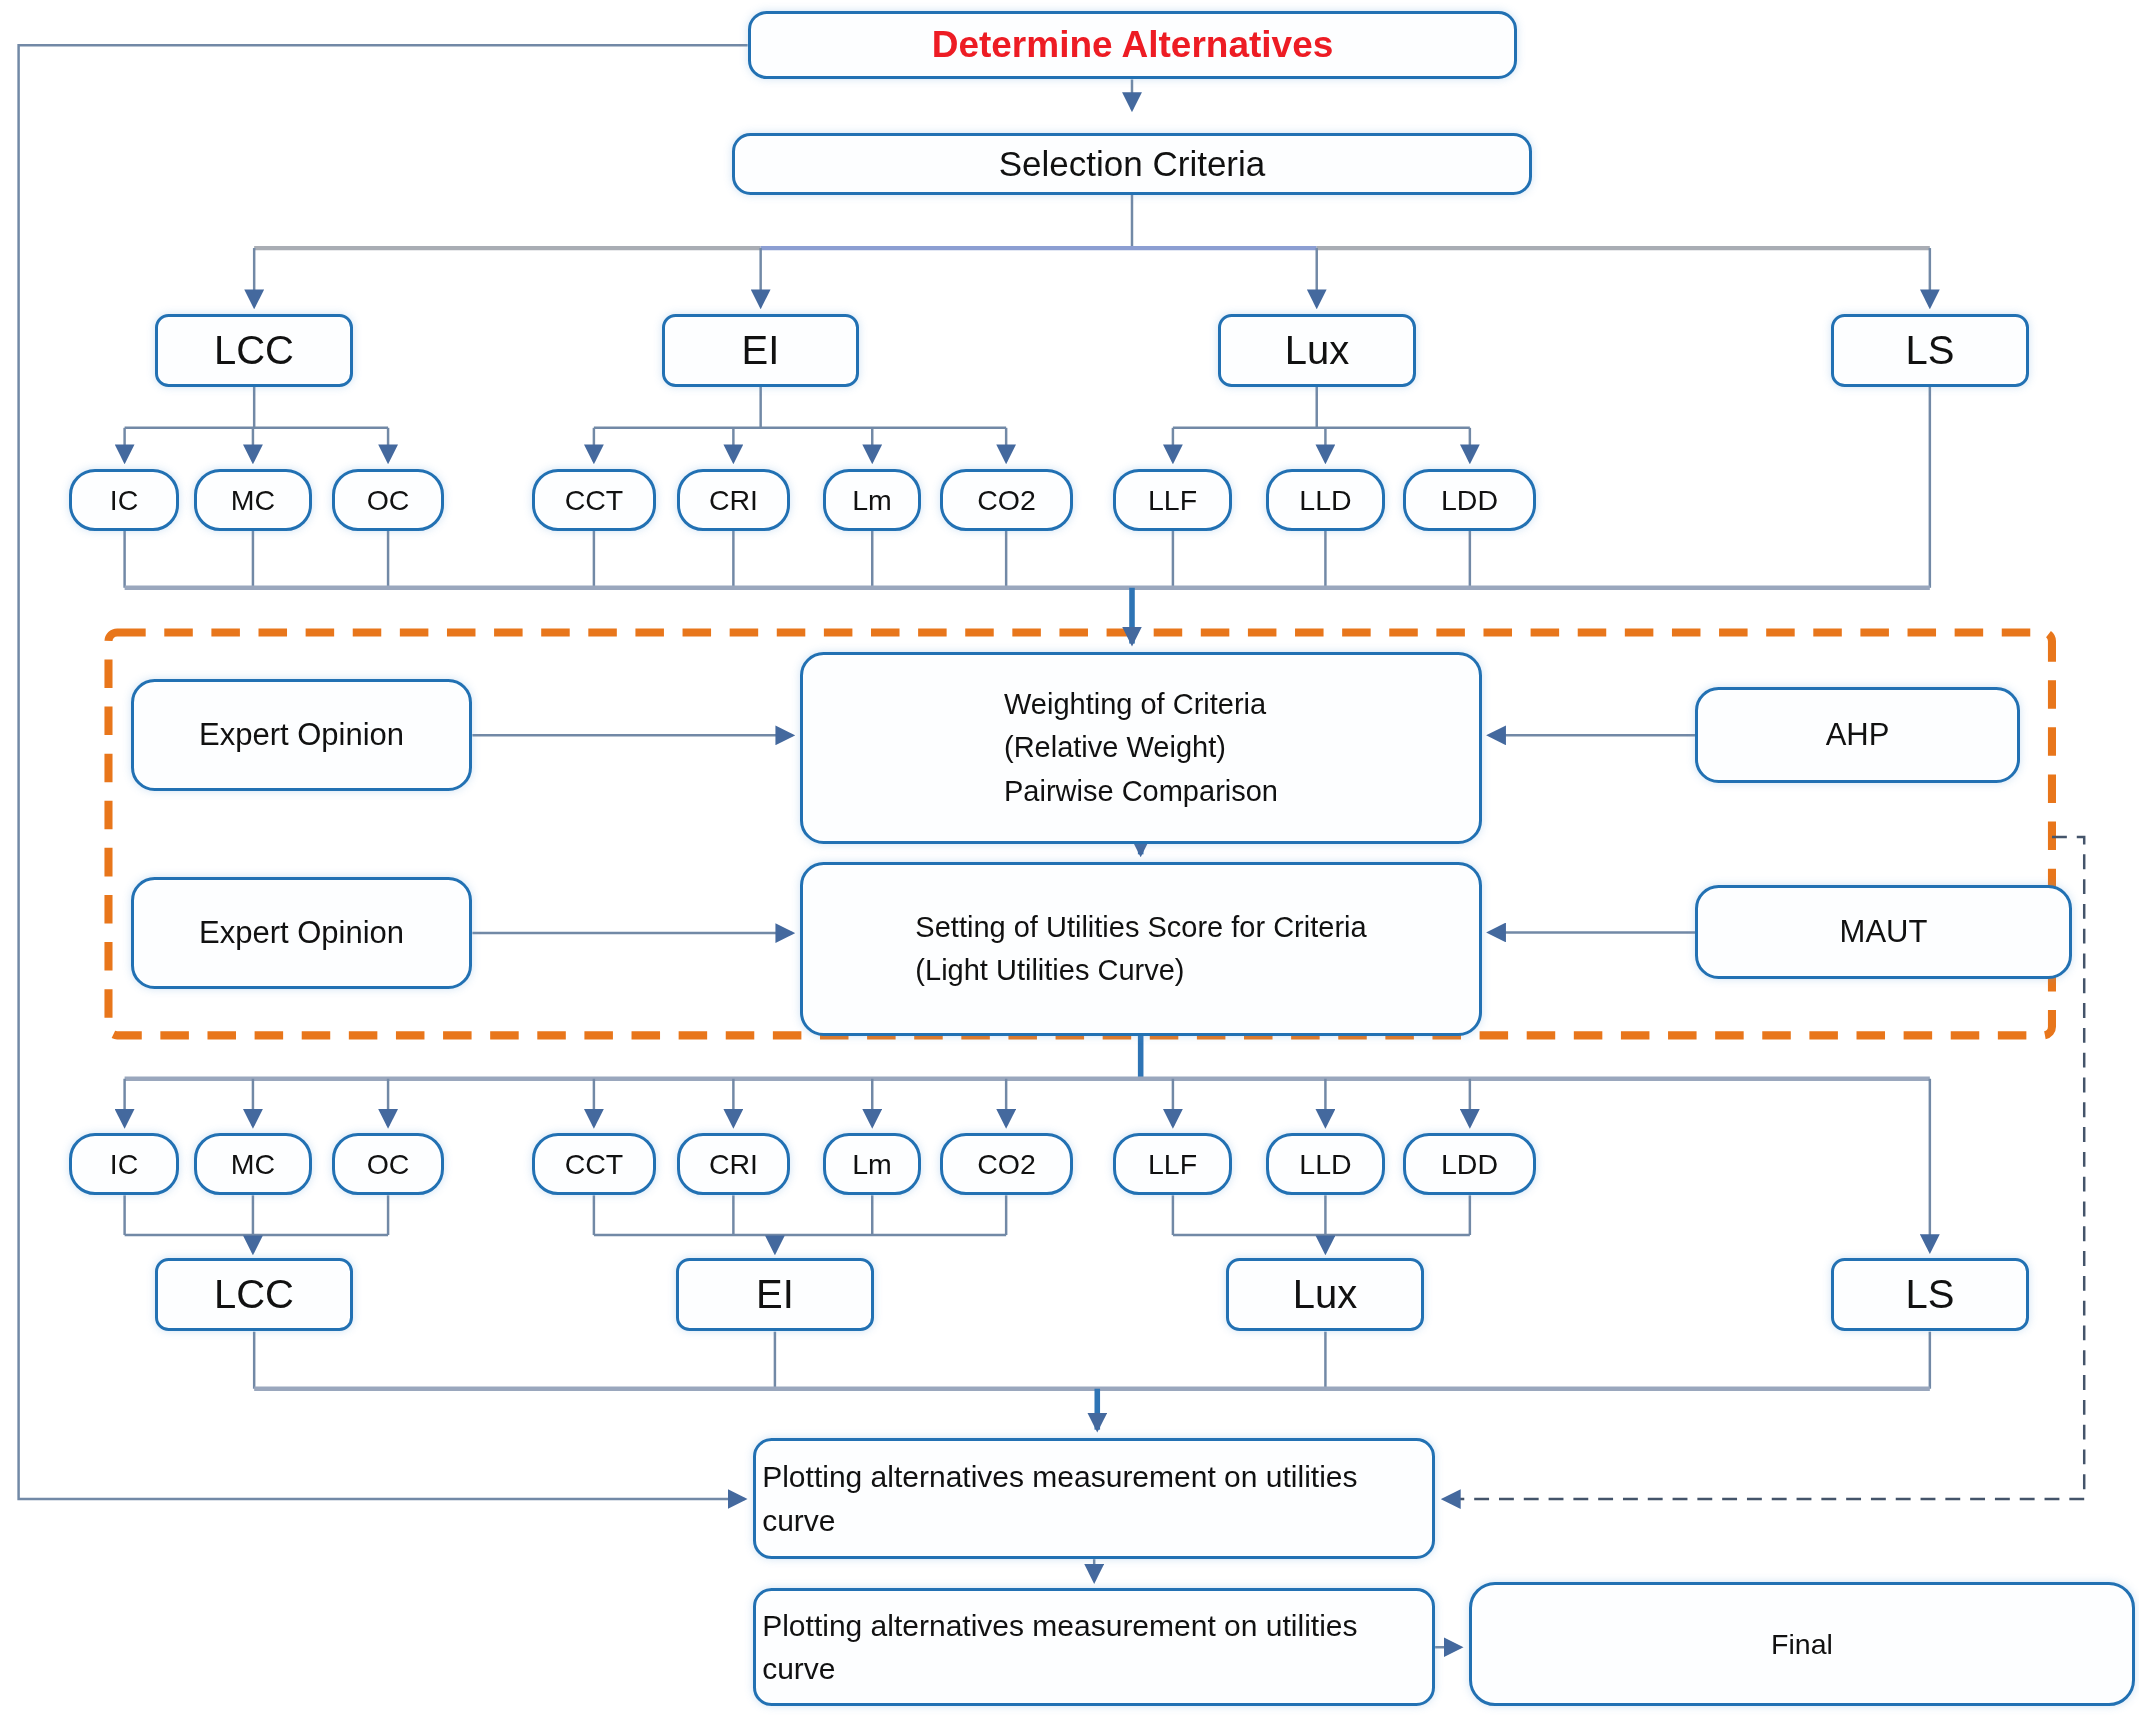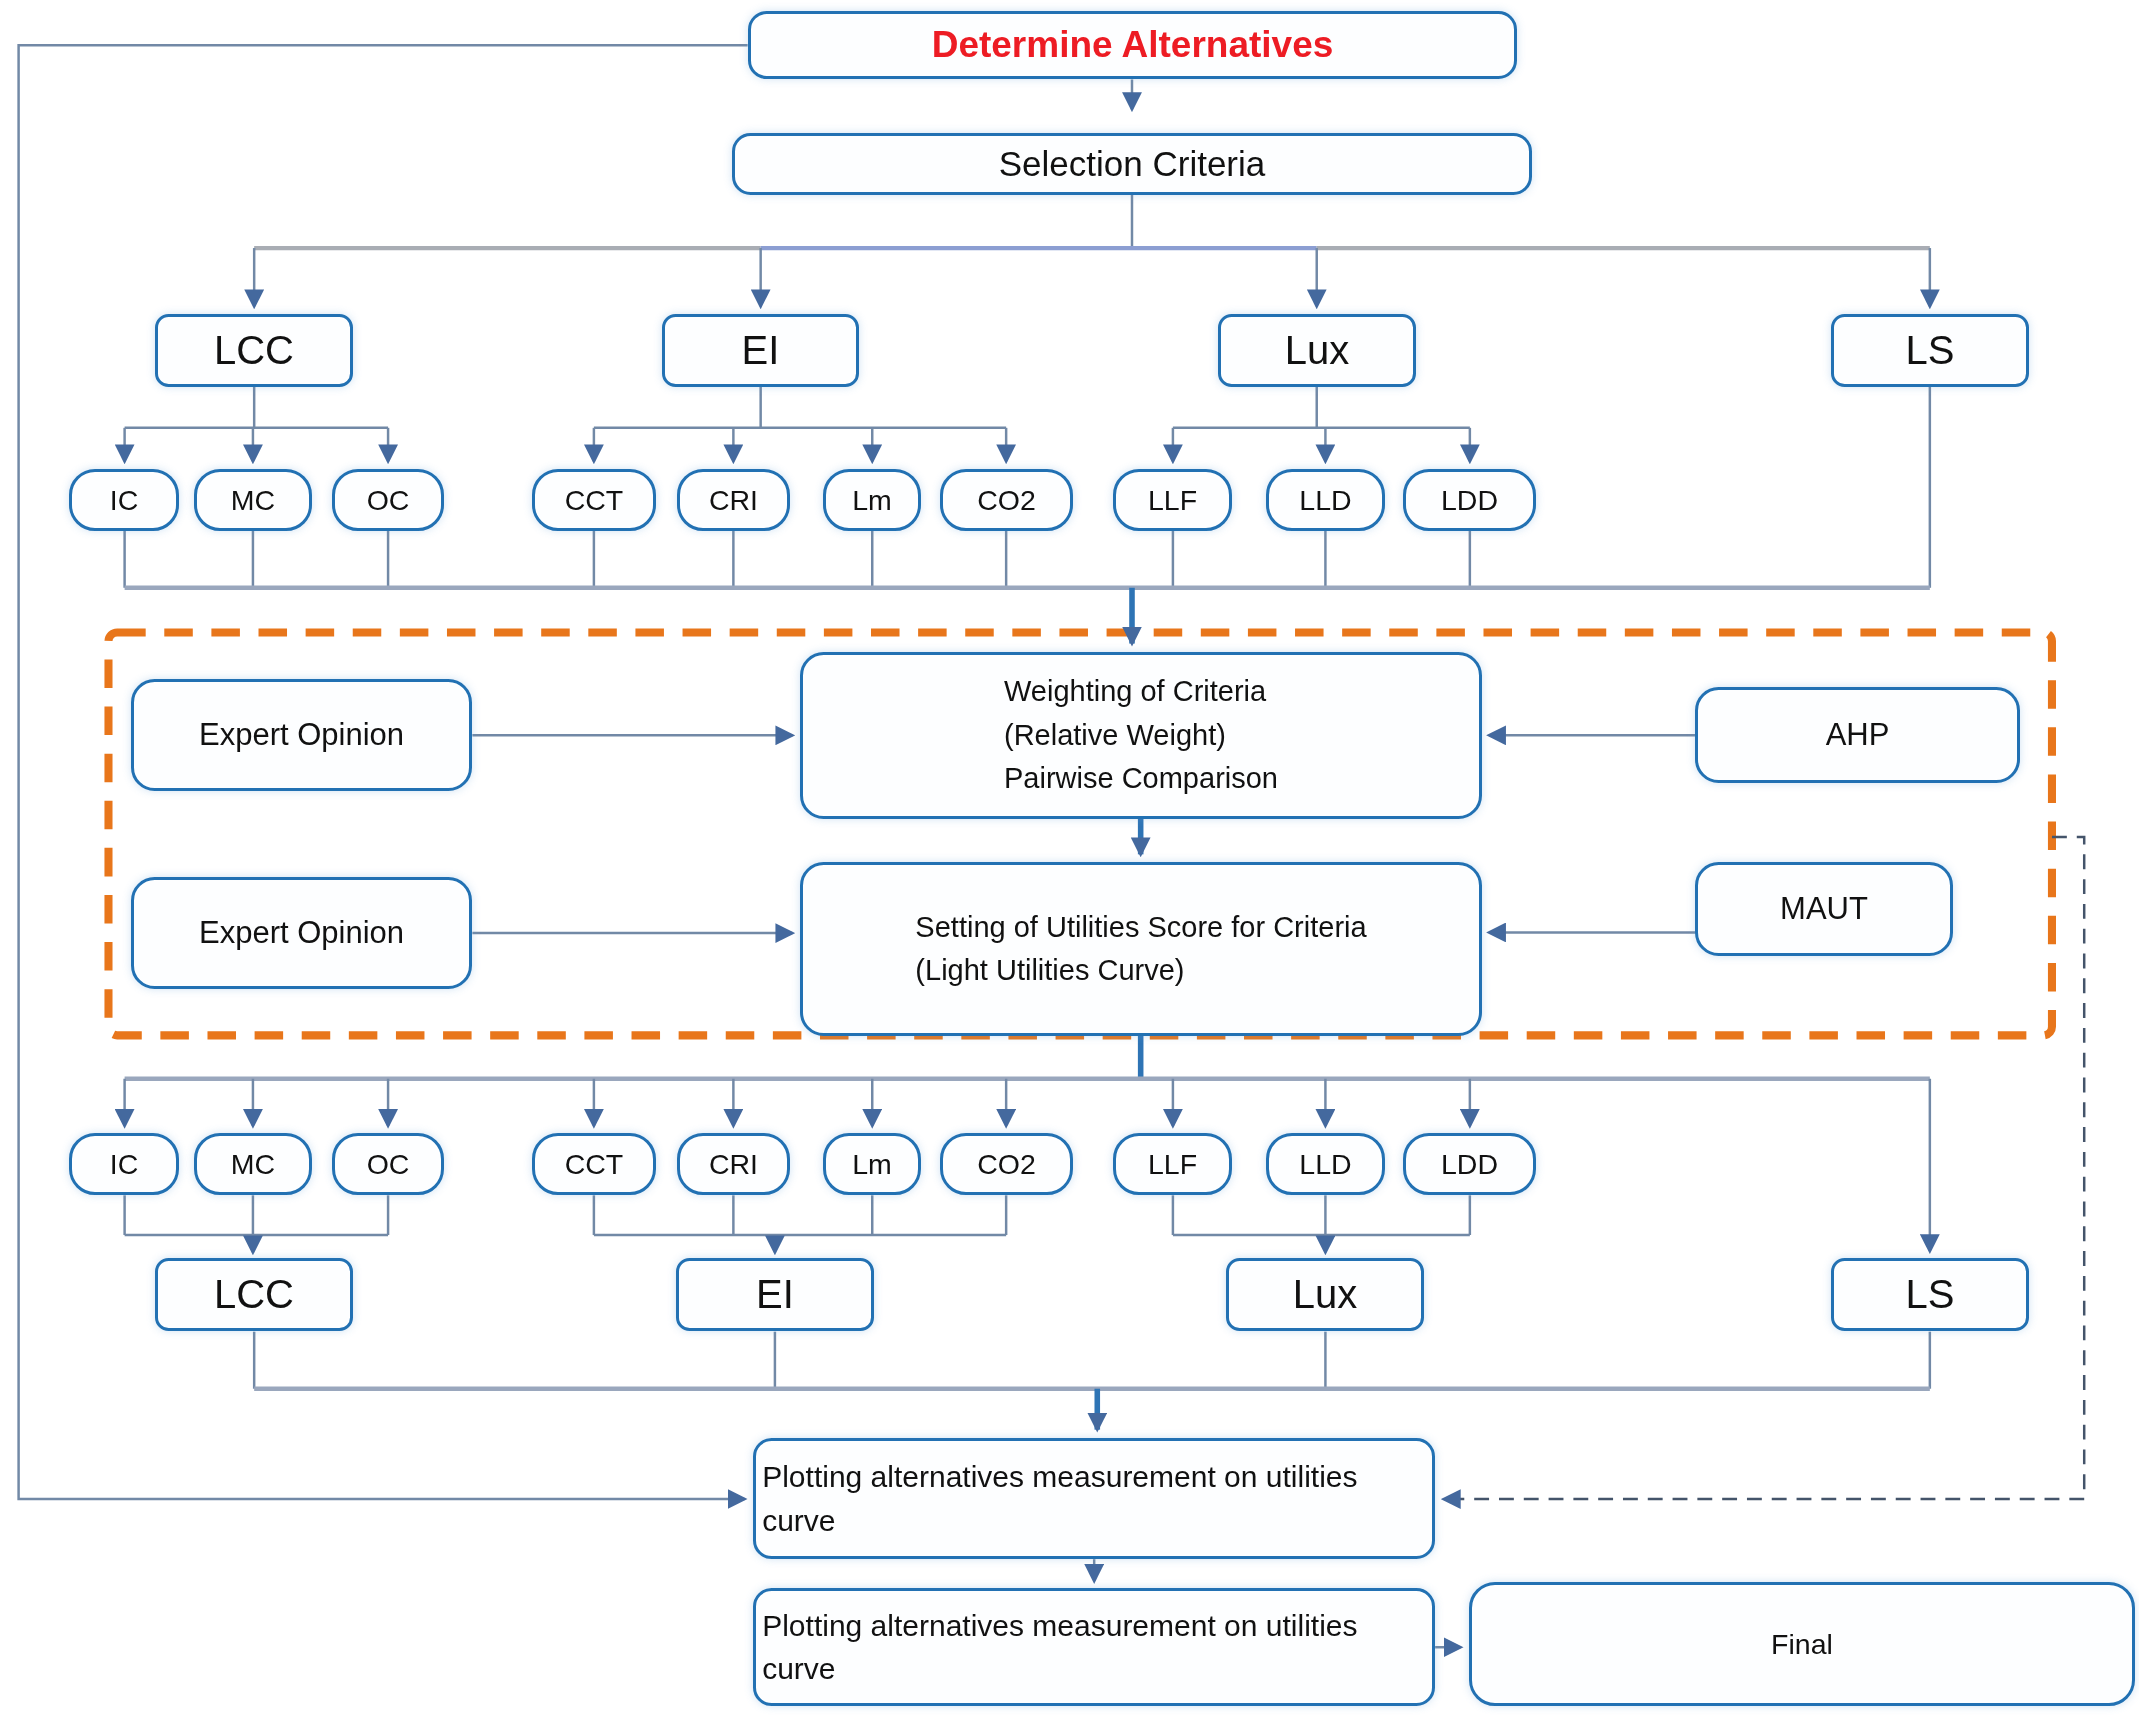--- a/index.html
+++ b/index.html
@@ -167,28 +167,28 @@
   <div class="node fs46" style="left:332px;top:469px;width:112px;height:62px">OC</div>
   <div class="node fs46" style="left:532px;top:469px;width:124px;height:62px">CCT</div>
   <div class="node fs46" style="left:677px;top:469px;width:113px;height:62px">CRI</div>
   <div class="node fs46" style="left:823px;top:469px;width:98px;height:62px">Lm</div>
   <div class="node fs46" style="left:940px;top:469px;width:133px;height:62px">CO2</div>
   <div class="node fs46" style="left:1113px;top:469px;width:119px;height:62px">LLF</div>
   <div class="node fs46" style="left:1266px;top:469px;width:119px;height:62px">LLD</div>
   <div class="node fs46" style="left:1403px;top:469px;width:133px;height:62px">LDD</div>
 
   <div class="node rad-l fs50" style="left:131px;top:679px;width:341px;height:112px">Expert Opinion</div>
-  <div class="node rad-l fs47 pre" style="left:800px;top:652px;width:682px;height:167px">Weighting of Criteria
+  <div class="node rad-l fs47 pre" style="left:800px;top:652px;width:682px;height:192px">Weighting of Criteria
 (Relative Weight)
 Pairwise Comparison</div>
   <div class="node rad-l fs50" style="left:1695px;top:687px;width:325px;height:96px">AHP</div>
   <div class="node rad-l fs50" style="left:131px;top:877px;width:341px;height:112px">Expert Opinion</div>
   <div class="node rad-l fs47 pre" style="left:800px;top:862px;width:682px;height:174px">Setting of Utilities Score for Criteria
 (Light Utilities Curve)</div>
-  <div class="node rad-l fs50" style="left:1695px;top:862px;width:258px;height:94px">MAUT</div>
+  <div class="node rad-l fs50" style="left:1695px;top:885px;width:377px;height:94px">MAUT</div>
 
   <div class="node fs46" style="left:69px;top:1133px;width:110px;height:62px">IC</div>
   <div class="node fs46" style="left:194px;top:1133px;width:118px;height:62px">MC</div>
   <div class="node fs46" style="left:332px;top:1133px;width:112px;height:62px">OC</div>
   <div class="node fs46" style="left:532px;top:1133px;width:124px;height:62px">CCT</div>
   <div class="node fs46" style="left:677px;top:1133px;width:113px;height:62px">CRI</div>
   <div class="node fs46" style="left:823px;top:1133px;width:98px;height:62px">Lm</div>
   <div class="node fs46" style="left:940px;top:1133px;width:133px;height:62px">CO2</div>
   <div class="node fs46" style="left:1113px;top:1133px;width:119px;height:62px">LLF</div>
   <div class="node fs46" style="left:1266px;top:1133px;width:119px;height:62px">LLD</div>

